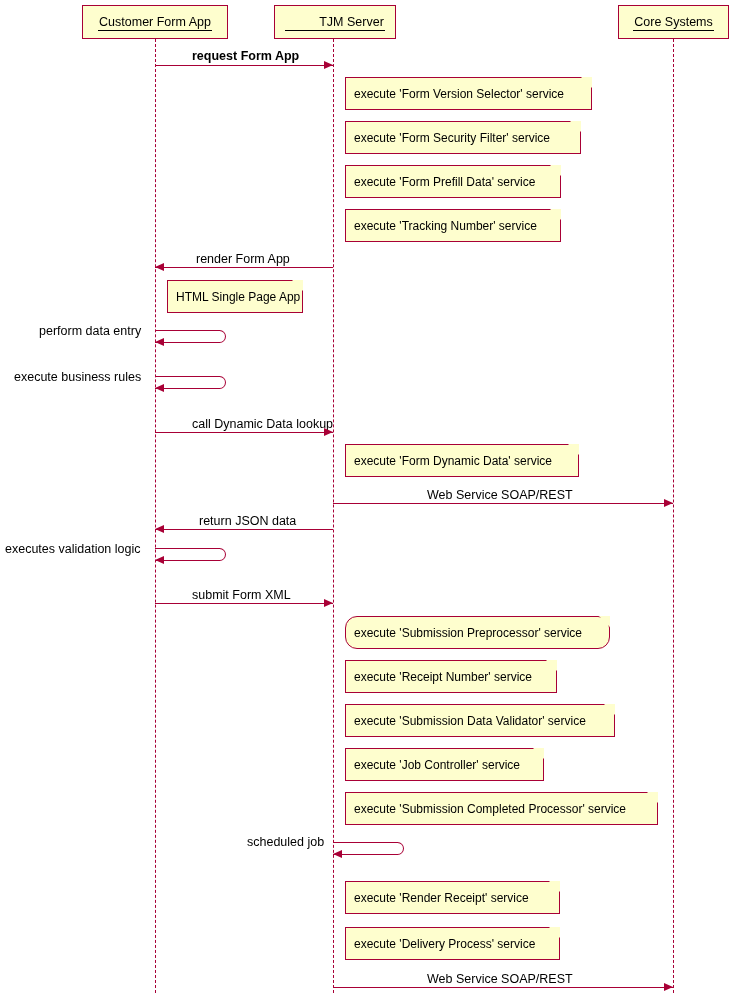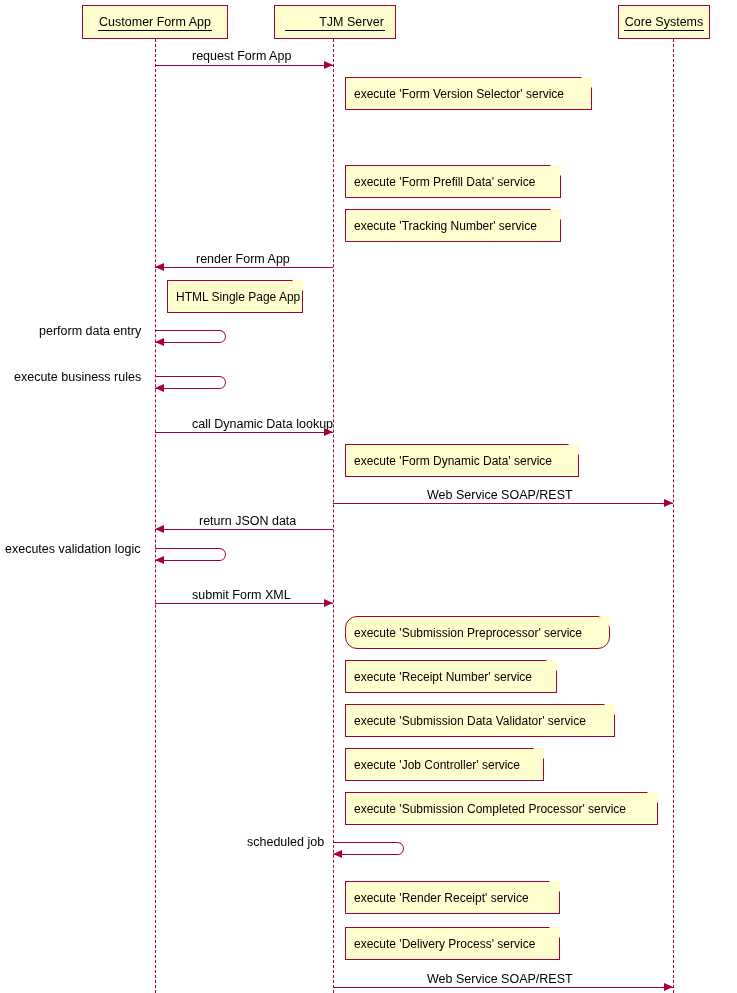--- a/index.html
+++ b/index.html
@@ -76,37 +76,41 @@
 <div id="diagram">
 
   <div class="participant" style="left:82px;top:5px;width:146px;height:34px;">
     <span class="pname">Customer Form App</span>
   </div>
 
   <div class="participant redacted" style="left:274px;top:5px;width:122px;height:34px;">
     <span class="pname">TJM   Server</span>
   </div>
 
-  <div class="participant" style="left:618px;top:5px;width:92px;height:34px;">
+  <div class="participant" style="left:618px;top:5px;width:111px;height:34px;">
     <span class="pname">Core Systems</span>
   </div>
 
   <div class="lifeline" style="left:155px;top:39px;height:954px;"></div>
   <div class="lifeline" style="left:333px;top:39px;height:954px;"></div>
   <div class="lifeline" style="left:673px;top:39px;height:954px;"></div>
 
-  <div class="msglabel" style="left:192px;top:49px;">request Form App</div>
+  <div class="msglabel" style="left:192px;top:49px;font-weight:bold;">request Form App</div>
   <div class="msg" style="left:155px;top:65px;width:178px;"></div>
   <div class="arrowhead right" style="left:324px;top:61px;"></div>
 
   <div class="note" style="left:345px;top:77px;width:247px;height:33px;">
     <span class="foldtri"></span>
     <span>execute 'Form Version Selector' service</span>
   </div>
 
+  <div class="note" style="left:345px;top:121px;width:236px;height:33px;">
+    <span class="foldtri"></span>
+    <span>execute 'Form Security Filter' service</span>
+  </div>
 
   <div class="note" style="left:345px;top:165px;width:216px;height:33px;">
     <span class="foldtri"></span>
     <span>execute 'Form Prefill Data' service</span>
   </div>
 
   <div class="note" style="left:345px;top:209px;width:216px;height:33px;">
     <span class="foldtri"></span>
     <span>execute 'Tracking Number' service</span>
   </div>

